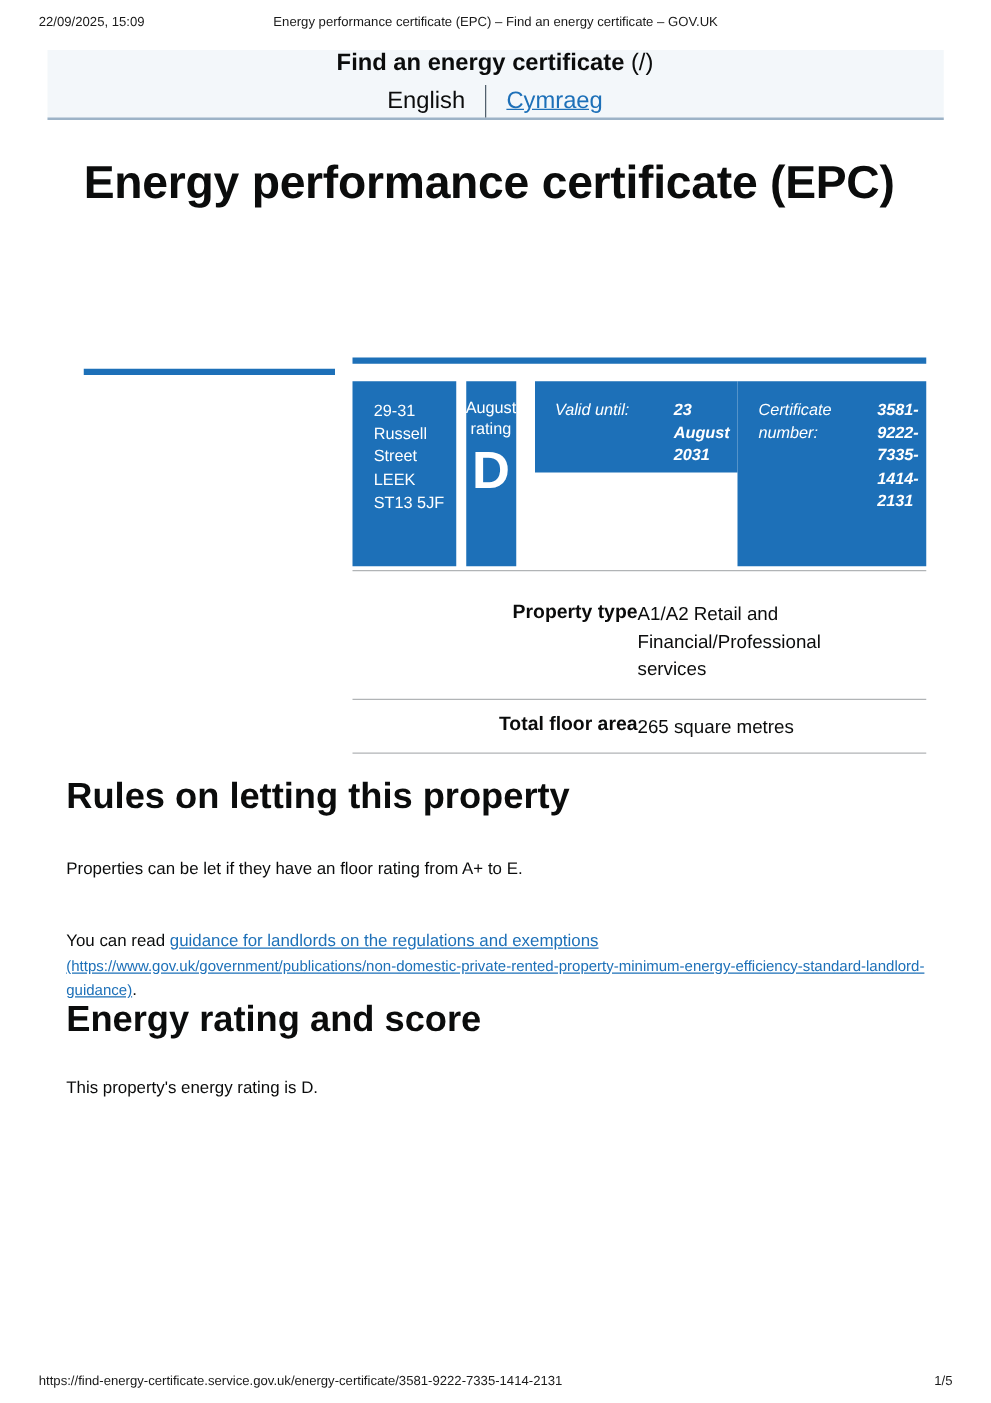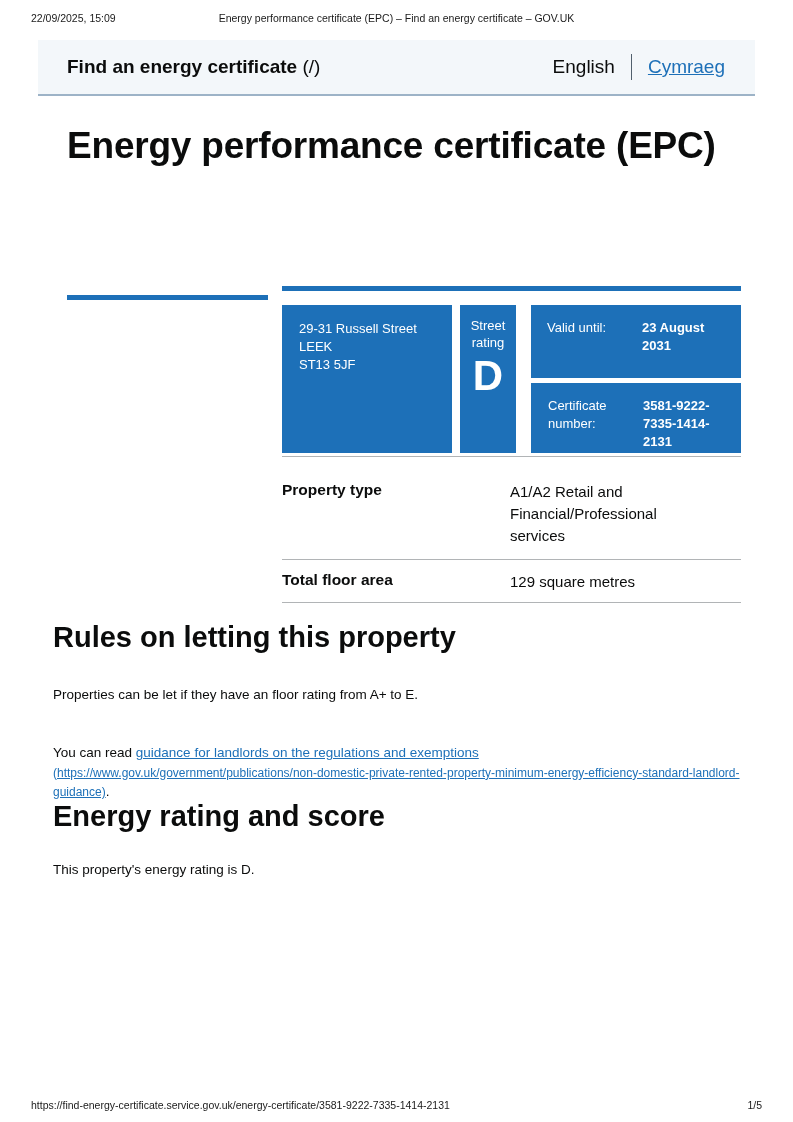--- a/index.html
+++ b/index.html
@@ -10,53 +10,53 @@
 
   
   .print-meta { position: absolute; left: 31px; right: 31px; font-size: 10.5px; color: #1a1a1a; }
   .print-meta-top { top: 12px; }
   .print-meta-bottom { top: 1099px; display: flex; justify-content: space-between; }
   .print-meta-center { position: absolute; left: 0; right: 0; text-align: center; top: 0; }
 
   
   .site-header { position: absolute; left: 38px; top: 40px; width: 717px; height: 56px;
     background: #f3f7fa; border-bottom: 2px solid #9db3c7;
-    display: flex; align-items: center; justify-content: space-between; padding: 0 30px 0 29px; }
+    display: flex; align-items: center; justify-content: space-between; padding: 0 30px 0 29px; flex-direction: column; }
   .service-name { font-size: 19px; font-weight: 700; color: #0b0c0c; text-decoration: none; cursor: pointer; }
   .service-name .href-note { font-weight: 400; }
   .lang-switch { display: flex; align-items: center; font-size: 19px; }
   .lang-sep { width: 1px; height: 26px; background: #51606d; margin: 0 16px; }
   .lang-link { color: var(--link-blue); text-decoration: underline; cursor: pointer; }
 
   h1.page-title { position: absolute; left: 67px; top: 120px; width: 672px;
     font-size: 37px; line-height: 1.38; font-weight: 700; letter-spacing: -0.2px; }
 
   .left-rule { position: absolute; left: 67px; top: 295px; width: 201px; height: 5px; background: var(--govuk-blue); }
   .main-rule { position: absolute; left: 282px; top: 286px; width: 459px; height: 5px; background: var(--govuk-blue); }
 
   
   .cert-box { position: absolute; left: 282px; top: 305px; width: 459px; height: 148px; display: flex; }
   .cert-box > div { background: var(--govuk-blue); color: #fff; }
-  .cert-address { width: 170px; padding: 15px 6px 0 17px; font-size: 13px; line-height: 1.4; }
+  .cert-address { width: 184px; padding: 15px 6px 0 17px; font-size: 13px; line-height: 1.4; }
   .cert-rating { width: 56px; margin: 0 15px 0 8px; text-align: center; padding-top: 13px; }
   .rating-label { font-size: 13px; line-height: 1.3; }
   .rating-letter { font-size: 42px; font-weight: 700; line-height: 1; margin-top: 3px; }
-  .cert-right { flex: 1; display: flex; flex-direction: column; background: transparent !important; }
+  .cert-right { flex: 1; display: flex; background: transparent !important; font-style: italic; }
   .cert-cell { background: var(--govuk-blue); color: #fff; display: flex; padding: 14px 6px 0 16px; font-size: 13px; line-height: 1.4; }
   .cert-cell-top { height: 73px; margin-bottom: 5px; }
   .cert-cell-bottom { flex: 1; padding-left: 17px; }
   .cell-label { width: 95px; flex-shrink: 0; }
   .cell-value { font-weight: 700; flex: 1; }
 
   
   .summary-table { position: absolute; left: 282px; top: 456px; width: 459px; border-top: 1px solid var(--border-grey); font-size: 15px; }
   .summary-row { display: flex; border-bottom: 1px solid var(--border-grey); }
   .summary-row-1 { padding: 24px 0 13px; }
   .summary-row-2 { padding: 11px 0 9px; }
-  .summary-label { width: 228px; font-weight: 700; font-size: 15.5px; }
+  .summary-label { width: 228px; font-weight: 700; font-size: 15.5px; text-align: right; }
   .summary-value { width: 172px; line-height: 1.45; }
 
   
   .h2-rules { position: absolute; left: 53px; top: 621px; font-size: 29px; font-weight: 700; }
   .p-rules-1 { position: absolute; left: 53px; top: 687px; font-size: 13.5px; }
   .p-rules-2 { position: absolute; left: 53px; top: 743px; width: 690px; font-size: 13.5px; line-height: 1.45; }
   .body-link { color: var(--link-blue); text-decoration: underline; cursor: pointer; }
   .body-link .link-href { font-size: 12px; }
   .h2-score { position: absolute; left: 53px; top: 800px; font-size: 29px; font-weight: 700; }
   .p-score { position: absolute; left: 53px; top: 862px; font-size: 13.5px; }
@@ -88,21 +88,21 @@
   <div class="left-rule"></div>
   <div class="main-rule"></div>
 
   <div class="cert-box">
     <div class="cert-address">
       <div>29-31 Russell Street</div>
       <div>LEEK</div>
       <div>ST13 5JF</div>
     </div>
     <div class="cert-rating">
-      <div class="rating-label">Street rating</div>
+      <div class="rating-label">August rating</div>
       <div class="rating-letter">D</div>
     </div>
     <div class="cert-right">
       <div class="cert-cell cert-cell-top">
         <span class="cell-label">Valid until:</span>
         <span class="cell-value">23 August 2031</span>
       </div>
       <div class="cert-cell cert-cell-bottom">
         <span class="cell-label">Certificate number:</span>
         <span class="cell-value">3581-9222-7335-1414-2131</span>
@@ -110,21 +110,21 @@
     </div>
   </div>
 
   <div class="summary-table">
     <div class="summary-row summary-row-1">
       <div class="summary-label">Property type</div>
       <div class="summary-value">A1/A2 Retail and Financial/Professional services</div>
     </div>
     <div class="summary-row summary-row-2">
       <div class="summary-label">Total floor area</div>
-      <div class="summary-value">129 square metres</div>
+      <div class="summary-value">265 square metres</div>
     </div>
   </div>
 
   <h2 class="h2-rules">Rules on letting this property</h2>
   <p class="p-rules-1">Properties can be let if they have an floor rating from A+ to E.</p>
   <p class="p-rules-2"><span>You can read </span><a class="body-link"><span>guidance for landlords on the regulations and exemptions</span><span class="link-href"> (https://www.gov.uk/government/publications/non-domestic-private-rented-property-minimum-energy-efficiency-standard-landlord-guidance)</span></a><span>.</span></p>
 
   <h2 class="h2-score">Energy rating and score</h2>
   <p class="p-score">This property's energy rating is D.</p>
 

